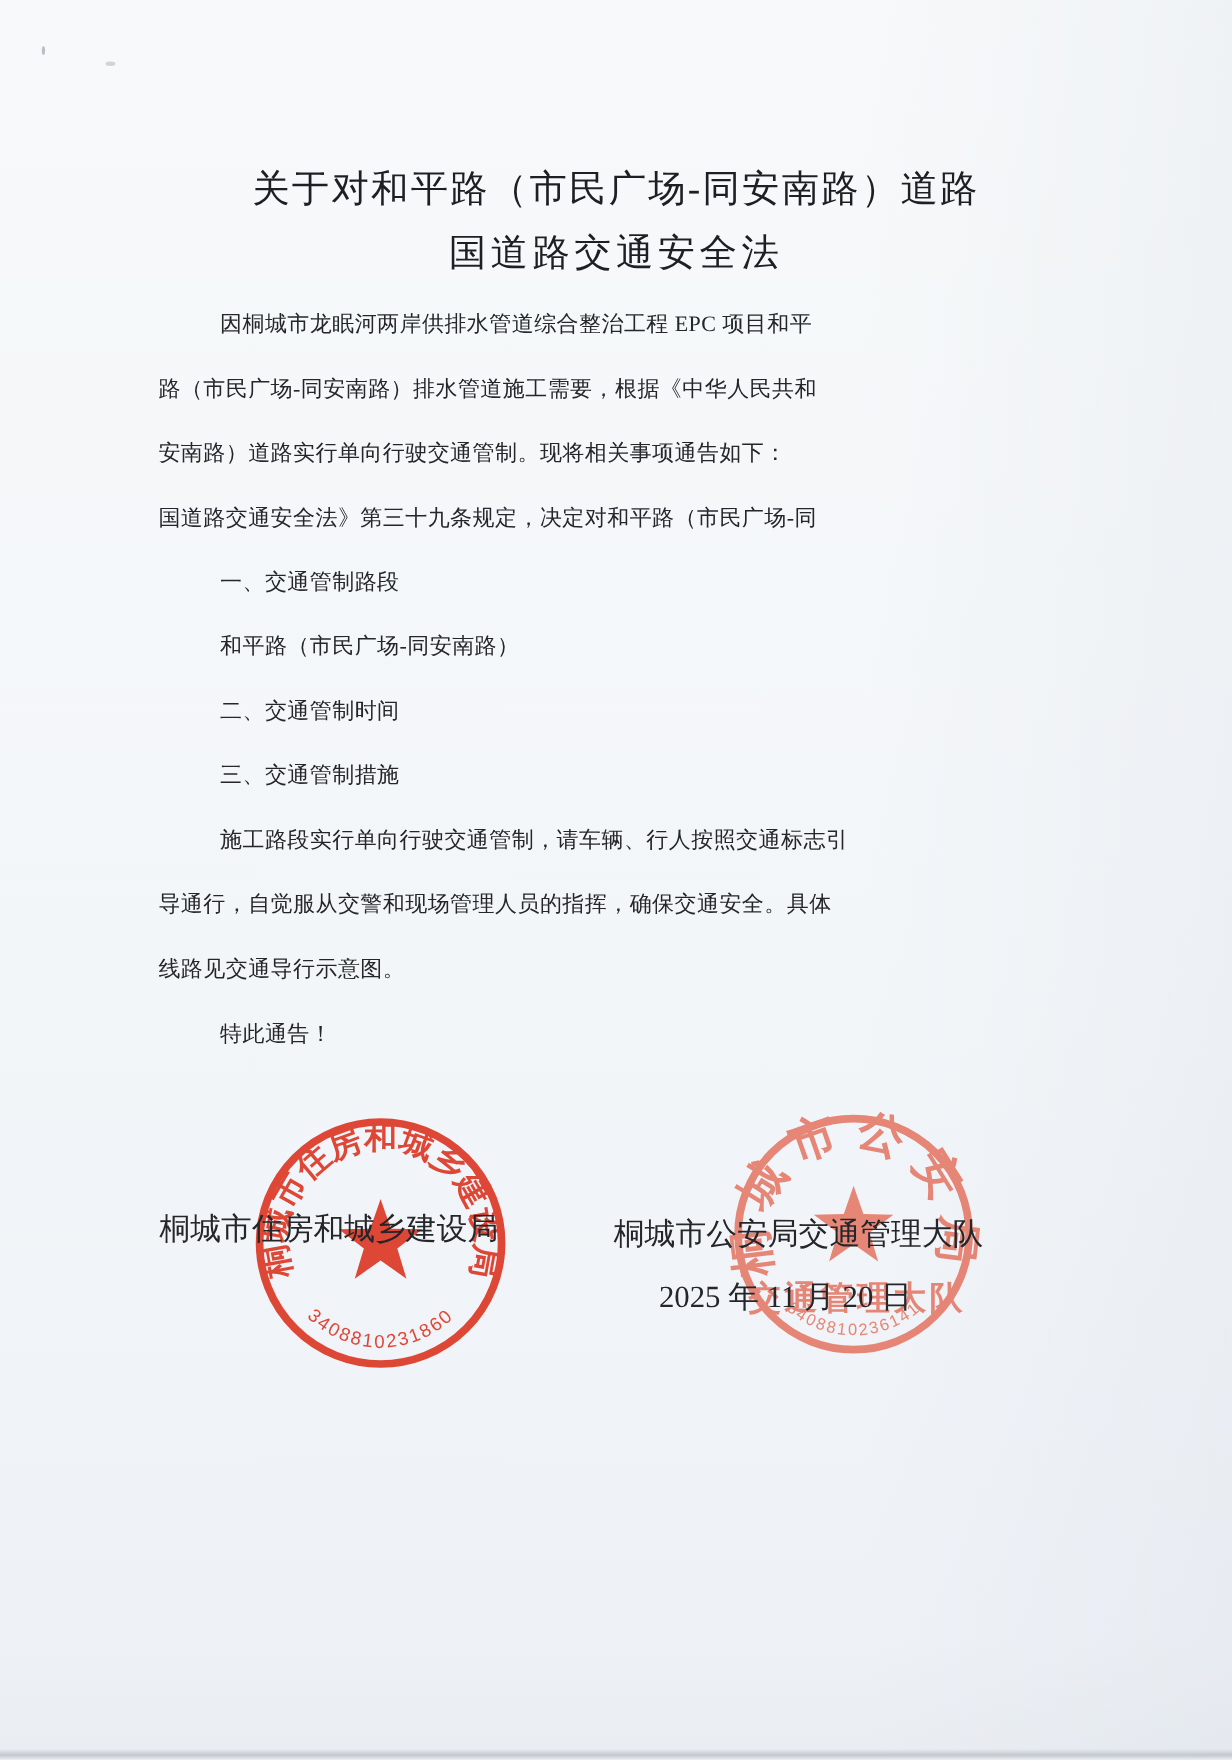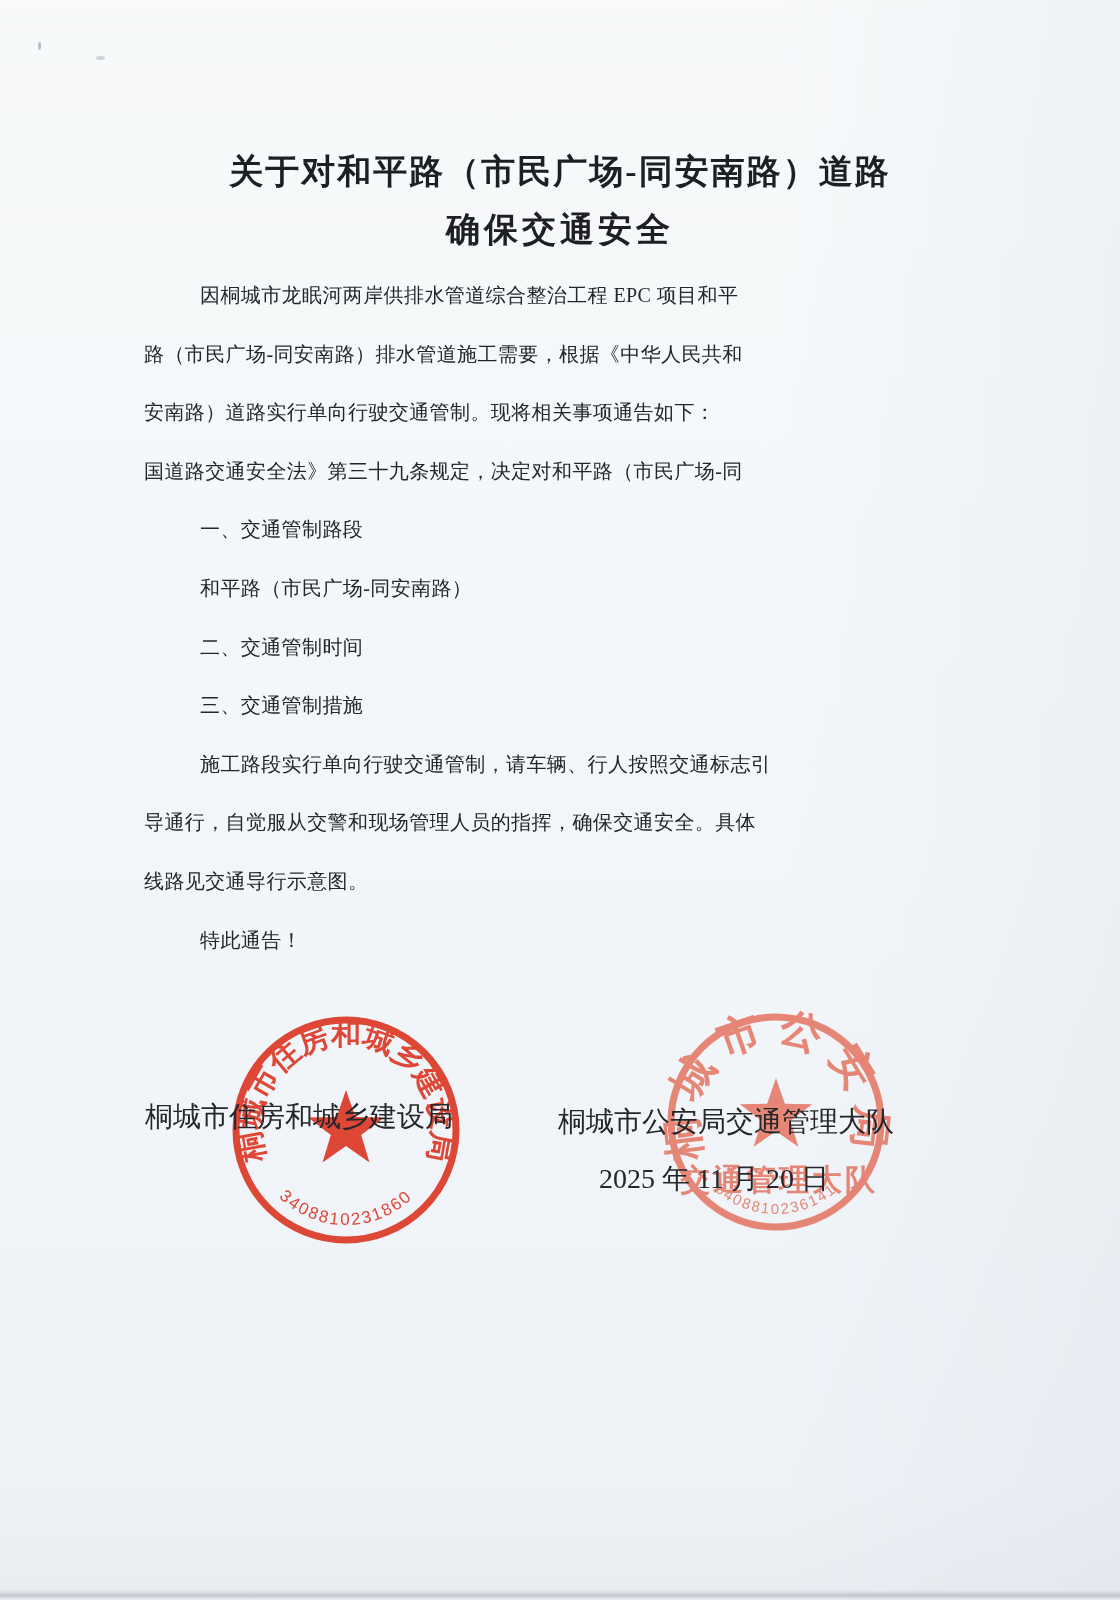--- a/index.html
+++ b/index.html
@@ -10,21 +10,21 @@
   }
   .page::before{ 
     content:"";position:absolute;inset:0;
     background:linear-gradient(90deg,rgba(255,255,255,0) 70%,rgba(205,212,222,0.18) 100%);
     pointer-events:none;
   }
   .speck{position:absolute;background:#8a8f98;border-radius:50%;opacity:.55;}
   .s1{left:38px;top:42px;width:3px;height:8px;}
   .s2{left:96px;top:56px;width:9px;height:4px;opacity:.35;}
   .title{position:absolute;left:0;width:100%;margin:0;text-align:center;
-         font-weight:bold;font-size:34px;color:#1d1f22;letter-spacing:2px;}
+         font-weight:normal;font-size:34px;color:#1d1f22;letter-spacing:2px;}
   .t1{top:149px;}
   .t2{top:207px;letter-spacing:4px;}
   .body{position:absolute;left:144px;top:266px;width:800px;font-size:20px;
         letter-spacing:0.4px;z-index:2;}
   .line{height:58.6px;line-height:58.6px;white-space:pre;}
   .indent{padding-left:56px;}
   .sig{position:absolute;font-size:28px;z-index:3;white-space:pre;}
   .sig-left{left:145px;top:1098px;}
   .sig-right{left:558px;top:1103px;}
   .date{position:absolute;left:599px;top:1160px;font-size:28px;z-index:3;white-space:pre;}
@@ -39,21 +39,21 @@
 </style>
 </head>
 <body>
 
 <div class="page">
 
   <div class="speck s1"></div>
   <div class="speck s2"></div>
 
   <h1 class="title t1">关于对和平路（市民广场-同安南路）道路</h1>
-  <h1 class="title t2">确保交通安全</h1>
+  <h1 class="title t2">国道路交通安全法</h1>
 
   <div class="body">
     <div class="line indent">因桐城市龙眠河两岸供排水管道综合整治工程 EPC 项目和平</div>
     <div class="line">路（市民广场-同安南路）排水管道施工需要，根据《中华人民共和</div>
     <div class="line">安南路）道路实行单向行驶交通管制。现将相关事项通告如下：</div>
     <div class="line">国道路交通安全法》第三十九条规定，决定对和平路（市民广场-同</div>
     <div class="line indent">一、交通管制路段</div>
     <div class="line indent">和平路（市民广场-同安南路）</div>
     <div class="line indent">二、交通管制时间</div>
     <div class="line indent">三、交通管制措施</div>

